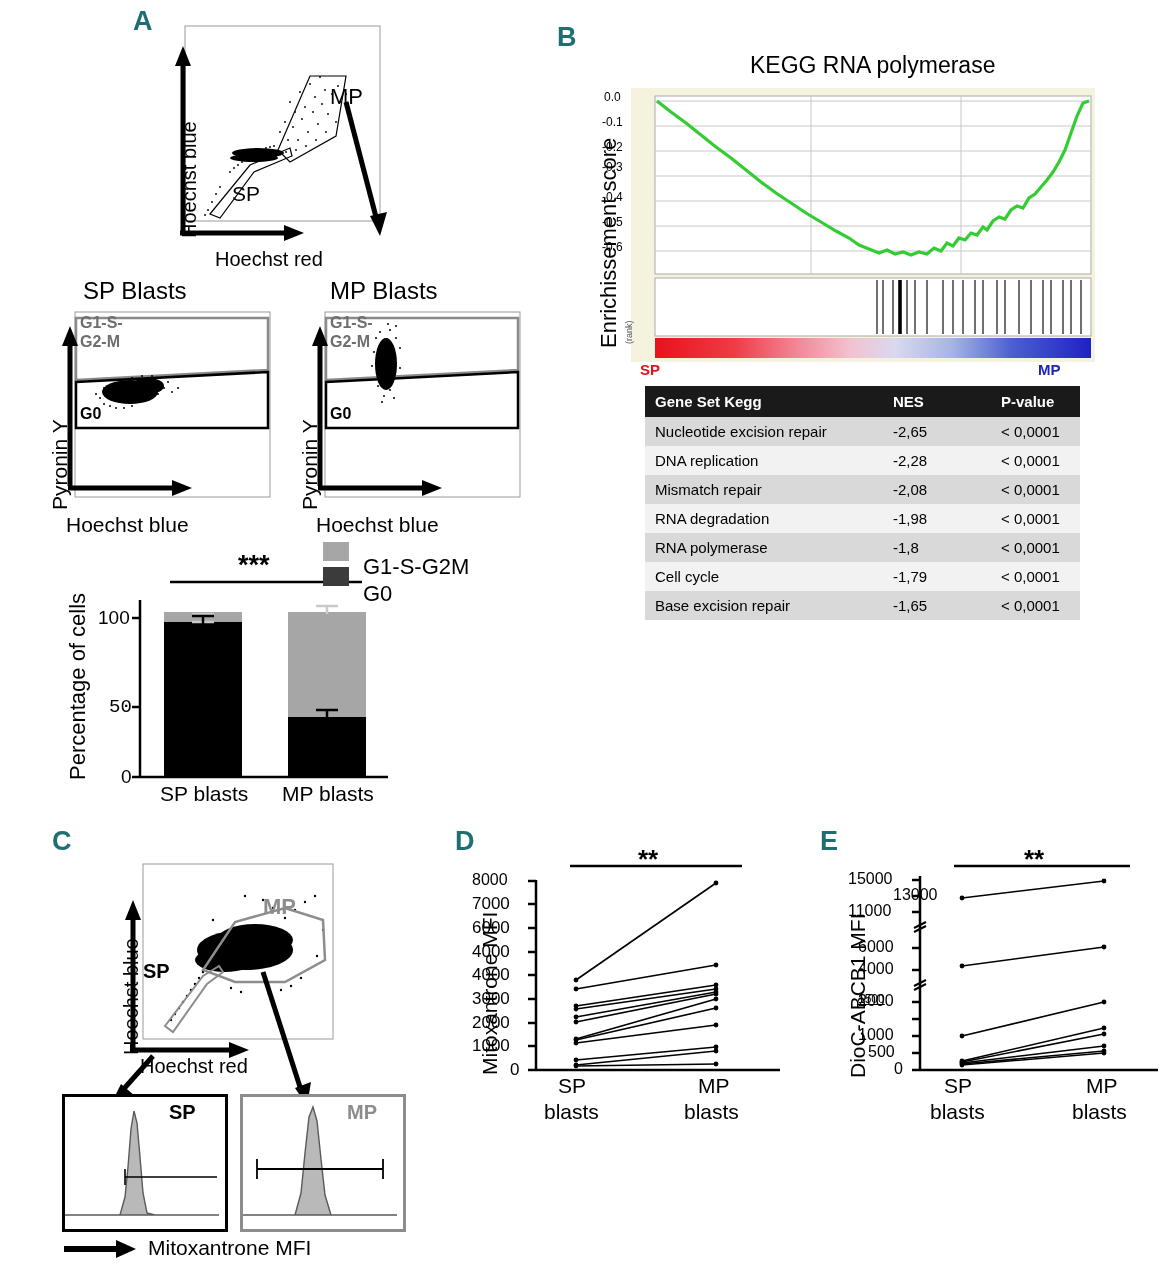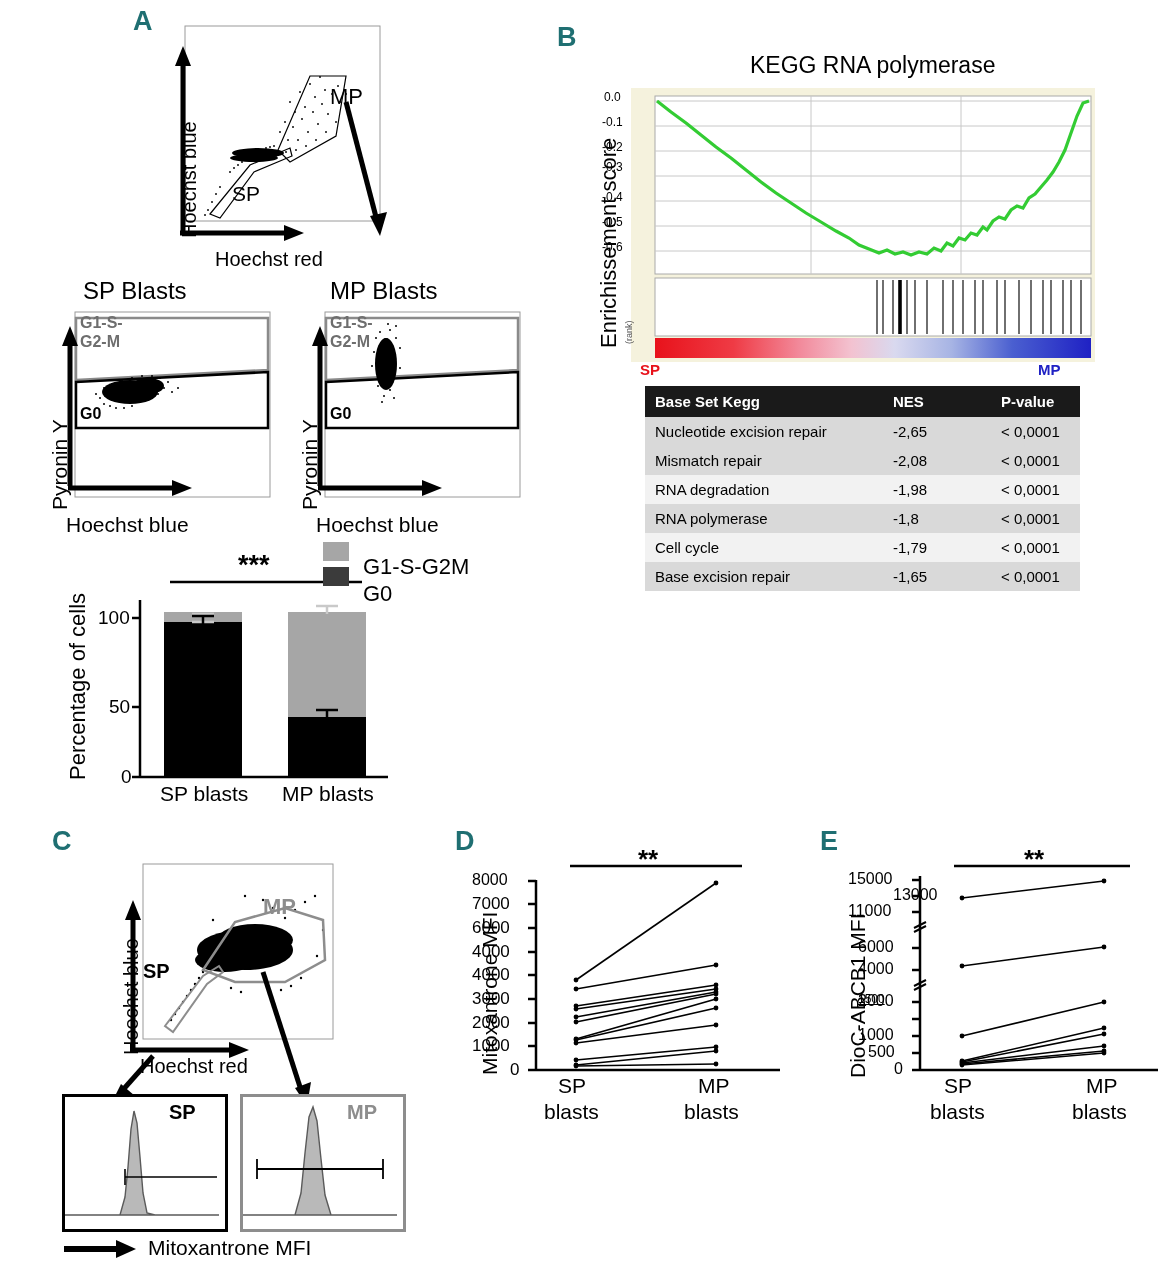--- a/index.html
+++ b/index.html
@@ -223,21 +223,21 @@
     <line x1="287" y1="54" x2="287" y2="62" stroke="#c9c9c9" stroke-width="2.5"></line>
     <line x1="276" y1="54" x2="298" y2="54" stroke="#c9c9c9" stroke-width="2.5"></line>
 
     <line x1="130" y1="30" x2="322" y2="30" stroke="#000" stroke-width="2.5"></line>
 
     <rect x="283" y="-10" width="26" height="19" fill="#a6a6a6"></rect>
     <rect x="283" y="15" width="26" height="19" fill="#3b3b3b"></rect>
   </svg>
   <div class="lbl" style="left:198px;top:-2px;font-size:27px;font-weight:bold;">***</div>
   <div class="lbl" style="left:58px;top:55px;font-size:19px;">100</div>
-  <div class="lbl" style="left:69px;top:144px;font-size:19px;">50</div>
+  <div class="lbl" style="left:69px;top:144px;font-size:19px;font-family:Liberation Mono, monospace;">50</div>
   <div class="lbl" style="left:81px;top:214px;font-size:19px;">0</div>
   <div class="lbl" style="left:120px;top:230px;font-size:21px;">SP blasts</div>
   <div class="lbl" style="left:242px;top:230px;font-size:21px;">MP blasts</div>
 </div>
 <div class="lbl rot90" style="left:65px;top:780px;font-size:22px;">Percentage of cells</div>
 <div class="lbl" style="left:363px;top:554px;font-size:22px;">G1-S-G2M</div>
 <div class="lbl" style="left:363px;top:581px;font-size:22px;">G0</div>
 
 <div class="panel-letter" style="left:557px;top:22px;">B</div>
 <div class="lbl" style="left:750px;top:52px;font-size:23px;">KEGG RNA polymerase</div>
@@ -308,29 +308,34 @@
   <div class="lbl" style="left:-14px;top:152px;font-size:12px;">-0.6</div>
   <div class="lbl rot90" style="left:8px;top:256px;font-size:9px;color:#555;">(rank)</div>
   <div class="lbl" style="left:24px;top:273px;font-size:15px;font-weight:bold;color:#e8121b;">SP</div>
   <div class="lbl" style="left:422px;top:273px;font-size:15px;font-weight:bold;color:#1f21c4;">MP</div>
 </div>
 <div class="lbl rot90" style="left:596px;top:348px;font-size:22px;">Enrichissement score</div>
 
 <table class="gsea-table">
   <thead>
     <tr>
-      <th class="c0">Base Set Kegg</th>
+      <th class="c0">Gene Set Kegg</th>
       <th class="c1">NES</th>
       <th>P-value</th>
     </tr>
   </thead>
   <tbody>
     <tr class="odd">
       <td class="c0">Nucleotide excision repair</td>
       <td class="c1">-2,65</td>
+      <td>&lt; 0,0001</td>
+    </tr>
+    <tr class="even">
+      <td class="c0">DNA replication</td>
+      <td class="c1">-2,28</td>
       <td>&lt; 0,0001</td>
     </tr>
     <tr class="odd">
       <td class="c0">Mismatch repair</td>
       <td class="c1">-2,08</td>
       <td>&lt; 0,0001</td>
     </tr>
     <tr class="even">
       <td class="c0">RNA degradation</td>
       <td class="c1">-1,98</td>

